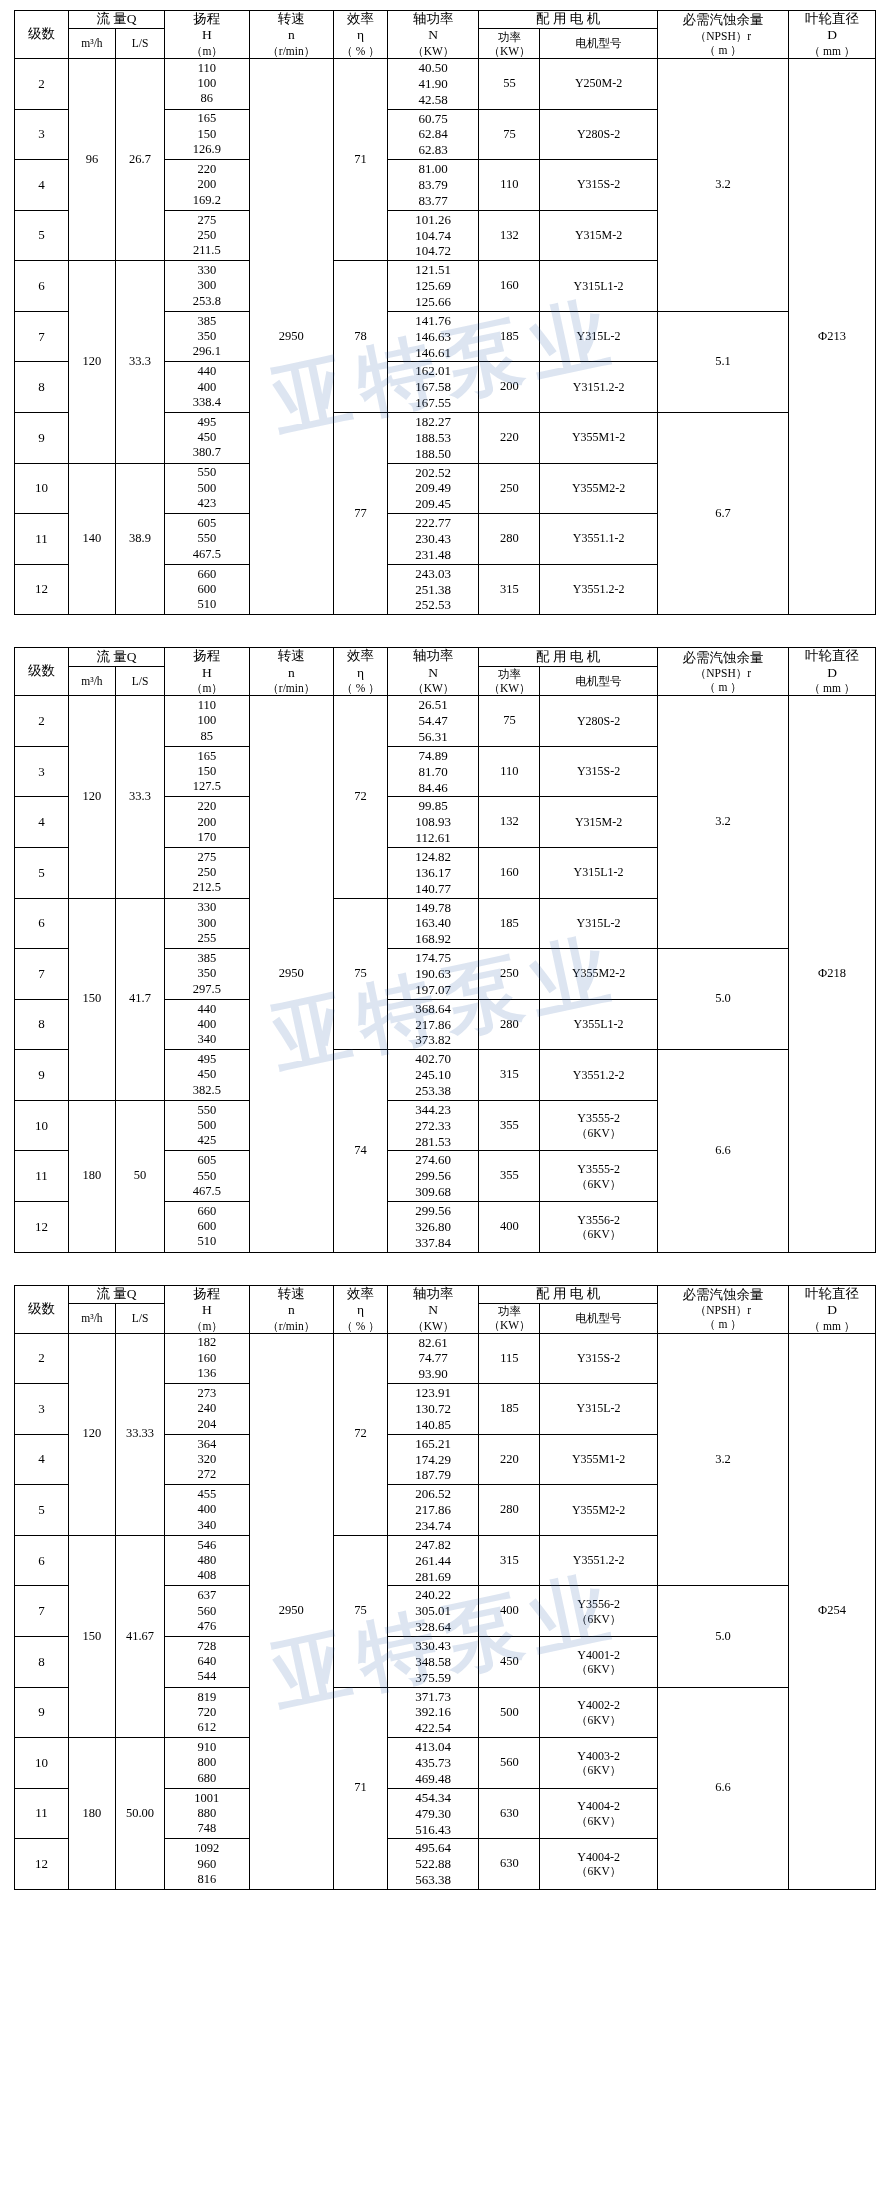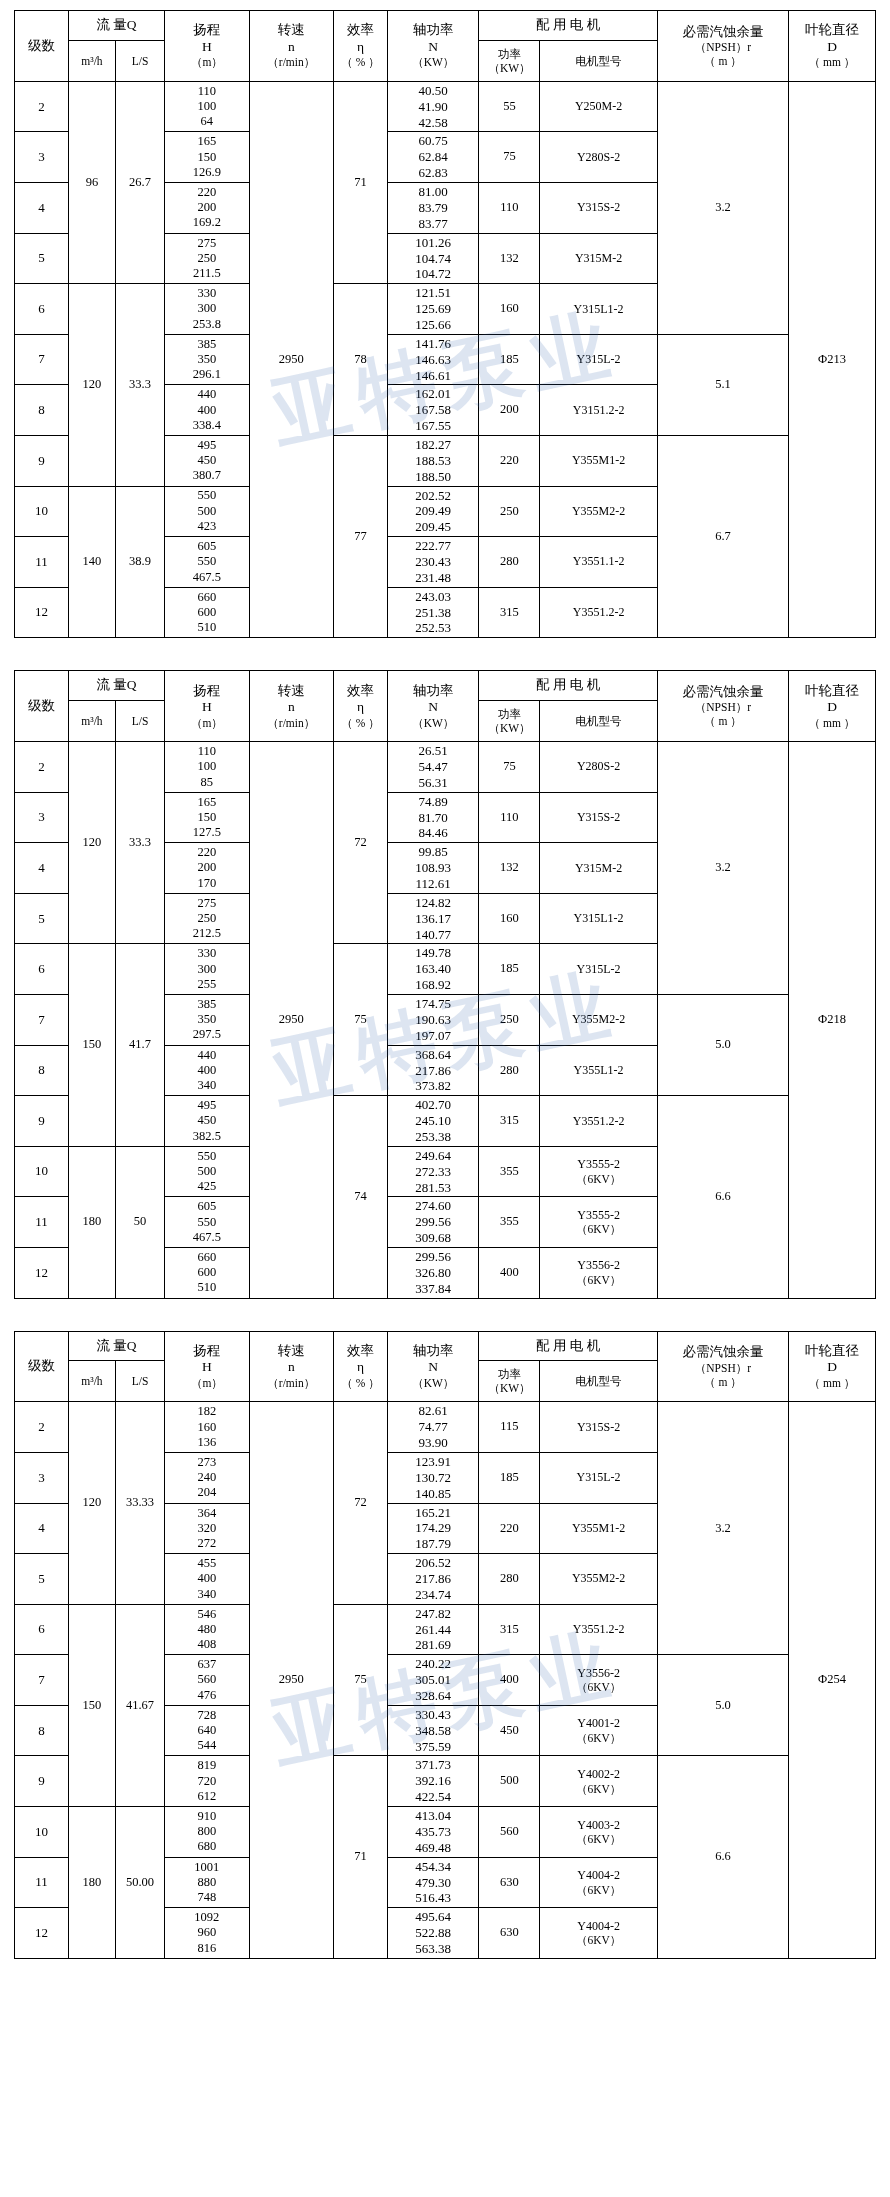--- a/index.html
+++ b/index.html
@@ -21,21 +21,21 @@
     border:1px solid #000;
     text-align:center;
     vertical-align:middle;
     font-weight:normal;
     padding:0;
     font-size:12.5px;
     line-height:1.25;
   }
   thead td{
     font-size:13px;
-    padding:6px 0;
+    padding:0 0;
   }
   .hdr-main{font-size:13.5px;}
   .hdr-sub{font-size:11.5px;}
   .stack{display:flex;flex-direction:column;align-items:center;justify-content:center;line-height:1.22;}
   .stack span{display:block;}
   .cell-stage{font-size:13px;}
   .cell-h{font-size:12.5px;line-height:1.3;padding:1px 0;}
   .cell-n{font-size:13px;line-height:1.3;padding:1px 0;}
   .motor-model{font-size:12px;}
   .motor-model .l2{font-size:11.5px;}
@@ -143,21 +143,21 @@
           </thead>
           <tbody>
             <tr>
               <td class="cell-stage">2</td>
               <td rowspan="4">96</td>
               <td rowspan="4">26.7</td>
               <td class="cell-h">
                 <div class="stack">
                   <span>110</span>
                   <span>100</span>
-                  <span>64</span>
+                  <span>86</span>
                 </div>
               </td>
               <td rowspan="11">2950</td>
               <td rowspan="4">71</td>
               <td class="cell-n">
                 <div class="stack">
                   <span>40.50</span>
                   <span>41.90</span>
                   <span>42.58</span>
                 </div>
@@ -656,21 +656,21 @@
               <td rowspan="3">50</td>
               <td class="cell-h">
                 <div class="stack">
                   <span>550</span>
                   <span>500</span>
                   <span>425</span>
                 </div>
               </td>
               <td class="cell-n">
                 <div class="stack">
-                  <span>249.64</span>
+                  <span>344.23</span>
                   <span>272.33</span>
                   <span>281.53</span>
                 </div>
               </td>
               <td>355</td>
               <td>
                 <div class="stack motor-model">
                   <span>Y3555-2</span>
                   <span class="l2">（6KV）</span>
                 </div>

